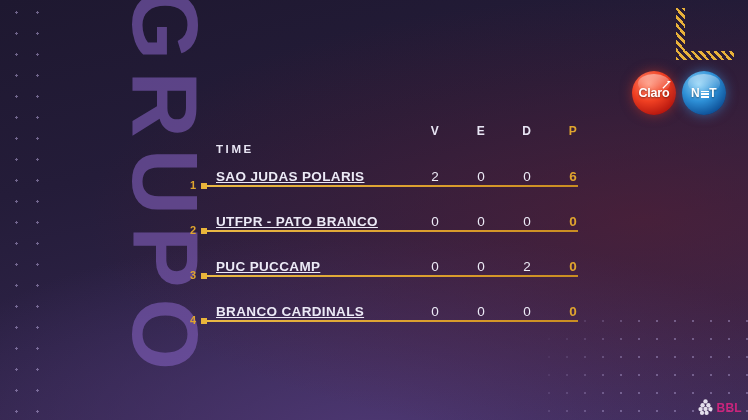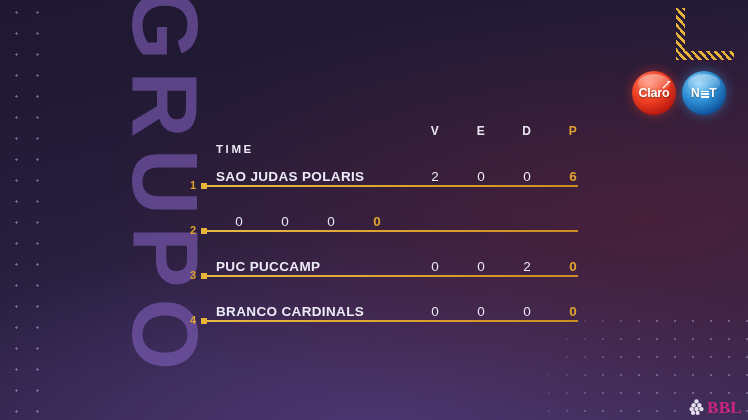--- a/index.html
+++ b/index.html
@@ -103,31 +103,31 @@
   .row .marker{
     position:absolute;left:15px;bottom:0px;width:6px;height:6px;background:#e9b43a;
   }
   .row .bar{
     position:absolute;left:21px;bottom:2px;right:0;height:2px;
     background:linear-gradient(90deg,#eab945 0%,#d89a2a 70%,#c98d22 100%);
   }
   .row .cells{display:flex;align-items:flex-end;height:26px;padding-left:30px;}
   .row .c-time{
     flex:0 0 196px;color:#eceaf6;font-size:13.5px;font-weight:700;letter-spacing:0.35px;
-    white-space:nowrap;line-height:1;
+    white-space:nowrap;line-height:1;text-decoration:underline;
   }
   .row .c-num{
     flex:0 0 46px;text-align:center;color:#eceaf6;font-size:13.5px;font-weight:400;line-height:1;
   }
   .row .c-num.gold{color:#e0a52e;font-weight:700;}
 
   
   #bbl{position:absolute;right:6px;bottom:4px;display:flex;align-items:center;gap:3px;opacity:0.93;}
   #bbl-mark{width:15px;height:17px;}
-  #bbl-txt{color:#d6247f;font-size:17px;font-weight:700;letter-spacing:0.3px;line-height:1;font-family:Liberation Serif, serif;}
+  #bbl-txt{color:#d6247f;font-size:12px;font-weight:700;letter-spacing:0.3px;line-height:1;}
 </style>
 </head>
 <body>
 
 <div id="stage">
 
   <div class="dots" id="dots-left"></div>
   <div class="dots" id="dots-right"></div>
 
   <div id="bracket">
@@ -170,20 +170,21 @@
         <div class="c-num">0</div>
         <div class="c-num gold">6</div>
       </div>
       <div class="bar"></div>
     </div>
 
     <div class="row">
       <div class="rank">2</div>
       <div class="marker"></div>
       <div class="cells">
+        <div class="c-time">UTFPR - PATO BRANCO</div>
         <div class="c-num">0</div>
         <div class="c-num">0</div>
         <div class="c-num">0</div>
         <div class="c-num gold">0</div>
       </div>
       <div class="bar"></div>
     </div>
 
     <div class="row">
       <div class="rank">3</div>

